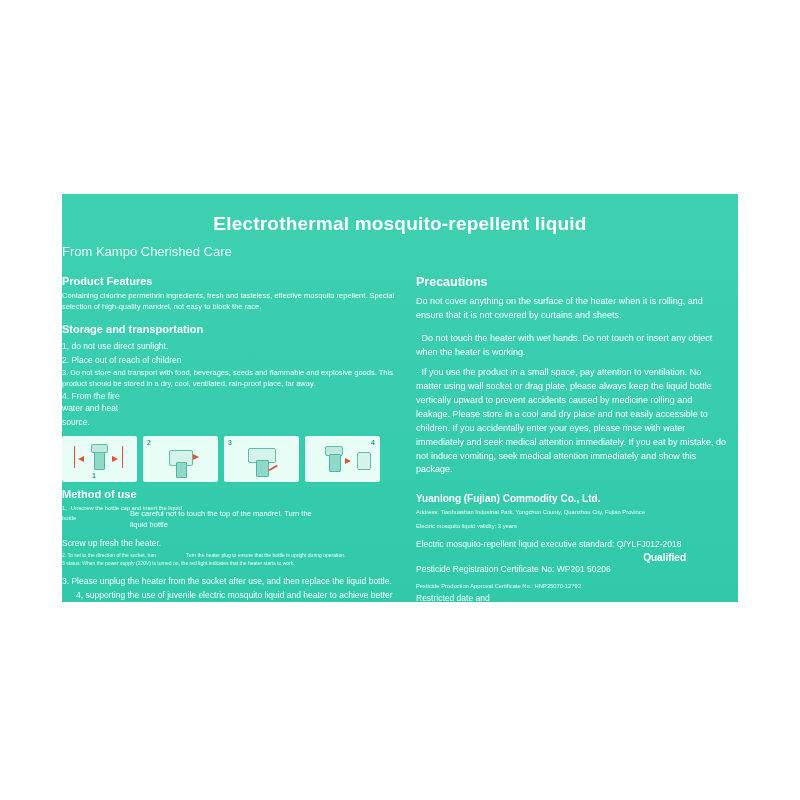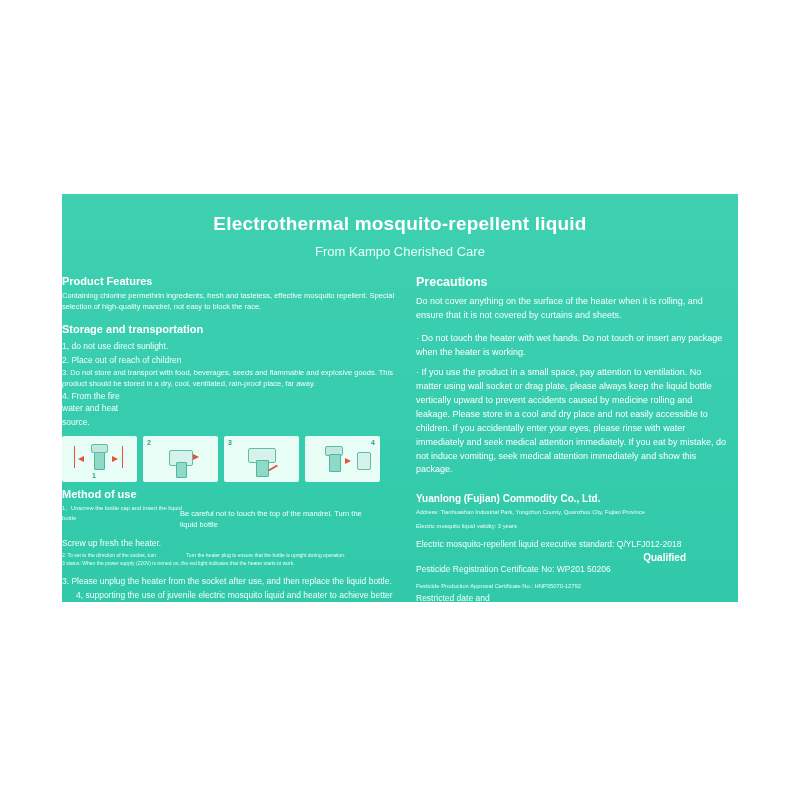--- a/index.html
+++ b/index.html
@@ -22,21 +22,20 @@
   }
   .title {
     text-align: center;
     color: #ffffff;
     font-size: 19px;
     font-weight: bold;
     margin-top: 19px;
     letter-spacing: 0.2px;
   }
   .subtitle {
-    text-align: center;
     color: #eafff8;
     font-size: 13px;
     margin-top: 9px;
     font-weight: normal;
   }
   .columns {
     display: flex;
     margin-top: 16px;
   }
   .col-left {
@@ -153,21 +152,21 @@
   }
   .bullet-para {
     color: #ffffff;
     font-size: 9px;
     line-height: 1.55;
   }
   .method-note {
     color: #f2fffb;
     font-size: 7.5px;
     line-height: 1.4;
-    margin-left: 118px;
+    margin-left: 68px;
     margin-top: -14px;
     width: 190px;
   }
   .mini {
     color: #eafff8;
     font-size: 5.8px;
     line-height: 1.7;
   }
   .mini2 {
     color: #eafff8;
@@ -253,21 +252,21 @@
       <div class="list-line" style="padding-left:14px;">4, supporting the use of juvenile electric mosquito liquid and heater to achieve better mosquito repellent effect.</div>
 
     </div>
 
     <div class="col-right">
 
       <div class="right-head">Precautions</div>
       <div class="gap6"></div>
       <div class="body-txt-md">Do not cover anything on the surface of the heater when it is rolling, and ensure that it is not covered by curtains and sheets.</div>
       <div class="gap10"></div>
-      <div class="bullet-para">· Do not touch the heater with wet hands. Do not touch or insert any package when the heater is working.</div>
+      <div class="bullet-para">· Do not touch the heater with wet hands. Do not touch or insert any object when the heater is working.</div>
       <div class="gap6"></div>
       <div class="bullet-para">· If you use the product in a small space, pay attention to ventilation. No matter using wall socket or drag plate, please always keep the liquid bottle vertically upward to prevent accidents caused by medicine rolling and leakage. Please store in a cool and dry place and not easily accessible to children. If you accidentally enter your eyes, please rinse with water immediately and seek medical attention immediately. If you eat by mistake, do not induce vomiting, seek medical attention immediately and show this package.</div>
 
       <div class="gap14"></div>
 
       <div class="company">Yuanlong (Fujian) Commodity Co., Ltd.</div>
       <div class="mini" style="margin-top:4px;">Address: Tianhuashan Industrial Park, Yongchun County, Quanzhou City, Fujian Province</div>
       <div class="mini" style="margin-top:4px;">Electric mosquito liquid validity: 3 years</div>
       <div class="gap6"></div>
       <div class="mid-line">Electric mosquito-repellent liquid executive standard: Q/YLFJ012-2018</div>

